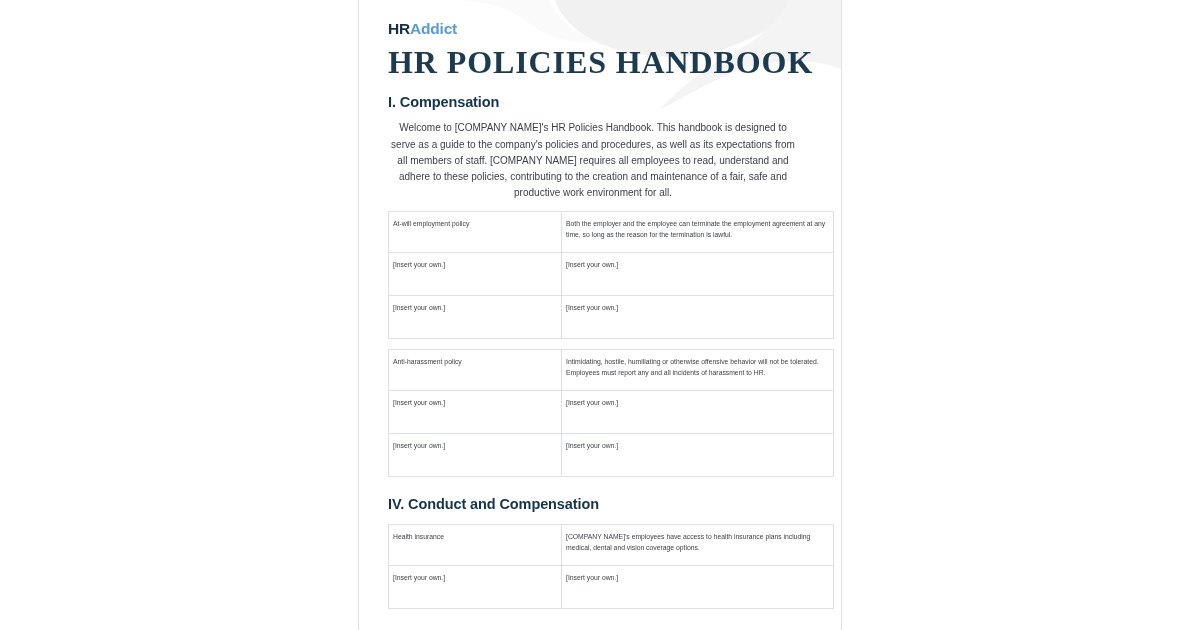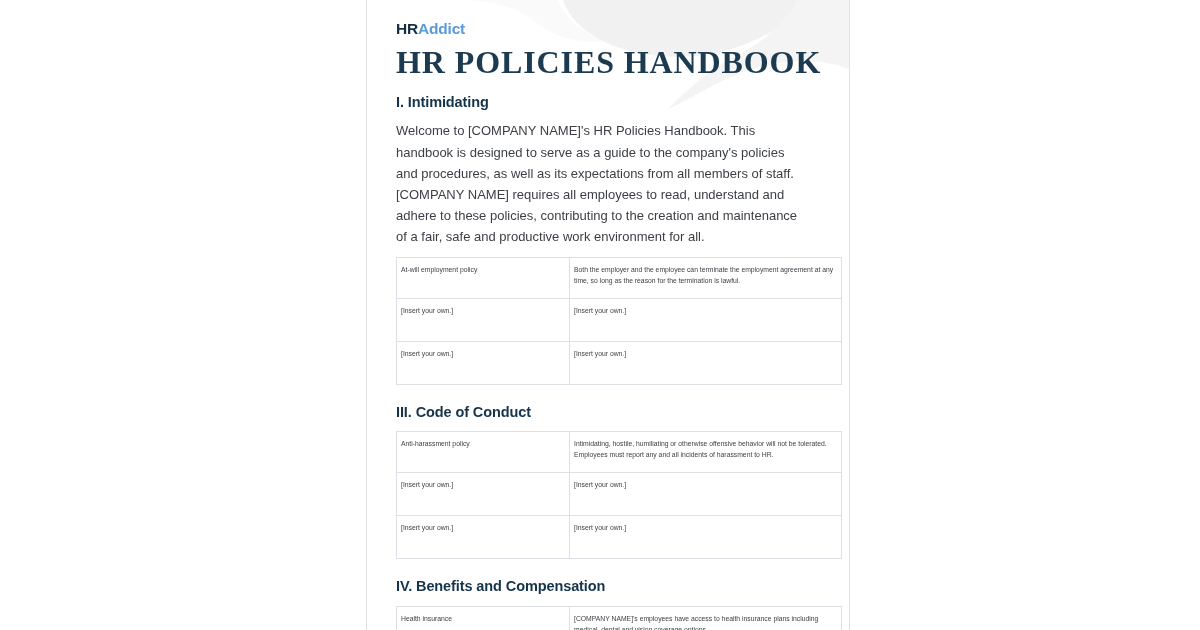--- a/index.html
+++ b/index.html
@@ -11,21 +11,21 @@
     width: 1200px;
     height: 630px;
     overflow: hidden;
     font-family: "Liberation Sans", sans-serif;
     -webkit-font-smoothing: antialiased;
   }
 
   
   #doc-page {
     position: absolute;
-    left: 366px;
+    left: 358px;
     top: 0px;
     width: 484px;
     height: 630px;
     background: #ffffff;
     border-left: 1px solid #e3e3e3;
     border-right: 1px solid #e3e3e3;
     box-sizing: border-box;
     overflow: hidden;
   }
 
@@ -74,24 +74,24 @@
     letter-spacing: -0.1px;
     line-height: 1.2;
   }
   #sec-intro-heading { margin-top: 15px; }
   #sec-2-heading { margin-top: 20px; }
   #sec-3-heading { margin-top: 19px; }
   #sec-4-heading { margin-top: 19px; }
 
   p.intro-text {
     margin: 9px 0 0 0;
-    font-size: 13px;
+    font-size: 10px;
     line-height: 1.62;
     color: #3b3f45;
-    text-align: left;
+    text-align: center;
     max-width: 410px;
   }
 
   table.policy-table {
     margin-top: 10px;
     width: 425px;
     border-collapse: collapse;
     table-layout: fixed;
   }
   table.policy-table td {
@@ -119,59 +119,58 @@
   </svg>
 
   <div class="content">
 
     <div id="brand-logo">
       <span id="brand-hr">HR</span><span id="brand-addict">Addict</span>
     </div>
 
     <div id="page-title">HR POLICIES HANDBOOK</div>
 
-    <h2 class="section-heading" id="sec-intro-heading">I. Intimidating</h2>
+    <h2 class="section-heading" id="sec-intro-heading">I. Compensation</h2>
     <p class="intro-text">Welcome to [COMPANY NAME]'s HR Policies Handbook. This handbook is designed to serve as a guide to the company's policies and procedures, as well as its expectations from all members of staff. [COMPANY NAME] requires all employees to read, understand and adhere to these policies, contributing to the creation and maintenance of a fair, safe and productive work environment for all.</p>
 
     <table class="policy-table">
       <tbody>
         <tr class="first-row">
           <td class="col-label">At-will employment policy</td>
           <td class="col-desc">Both the employer and the employee can terminate the employment agreement at any time, so long as the reason for the termination is lawful.</td>
         </tr>
         <tr class="tall-row">
           <td class="col-label">[Insert your own.]</td>
           <td class="col-desc">[Insert your own.]</td>
         </tr>
         <tr class="tall-row">
           <td class="col-label">[Insert your own.]</td>
           <td class="col-desc">[Insert your own.]</td>
         </tr>
       </tbody>
     </table>
 
-    <h2 class="section-heading" id="sec-3-heading">III. Code of Conduct</h2>
     <table class="policy-table">
       <tbody>
         <tr class="first-row">
           <td class="col-label">Anti-harassment policy</td>
           <td class="col-desc">Intimidating, hostile, humiliating or otherwise offensive behavior will not be tolerated. Employees must report any and all incidents of harassment to HR.</td>
         </tr>
         <tr class="tall-row">
           <td class="col-label">[Insert your own.]</td>
           <td class="col-desc">[Insert your own.]</td>
         </tr>
         <tr class="tall-row">
           <td class="col-label">[Insert your own.]</td>
           <td class="col-desc">[Insert your own.]</td>
         </tr>
       </tbody>
     </table>
 
-    <h2 class="section-heading" id="sec-4-heading">IV. Benefits and Compensation</h2>
+    <h2 class="section-heading" id="sec-4-heading">IV. Conduct and Compensation</h2>
     <table class="policy-table">
       <tbody>
         <tr class="first-row">
           <td class="col-label">Health insurance</td>
           <td class="col-desc">[COMPANY NAME]'s employees have access to health insurance plans including medical, dental and vision coverage options.</td>
         </tr>
         <tr class="tall-row">
           <td class="col-label">[Insert your own.]</td>
           <td class="col-desc">[Insert your own.]</td>
         </tr>

